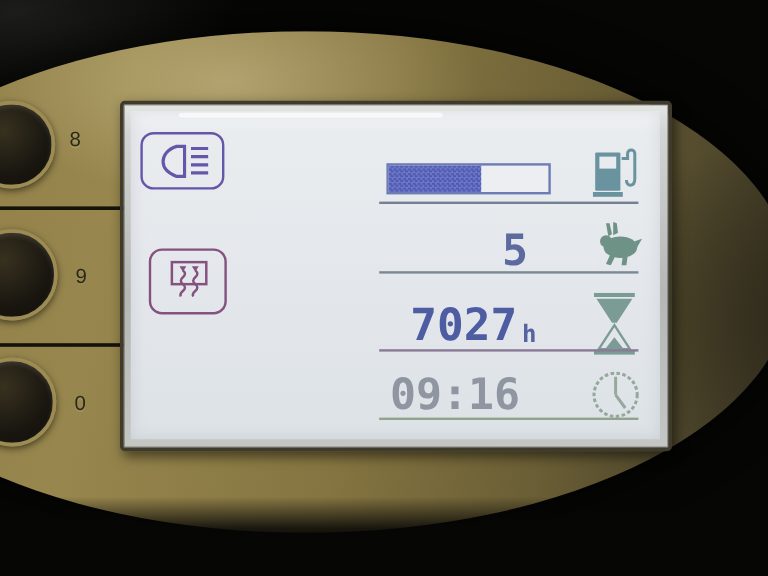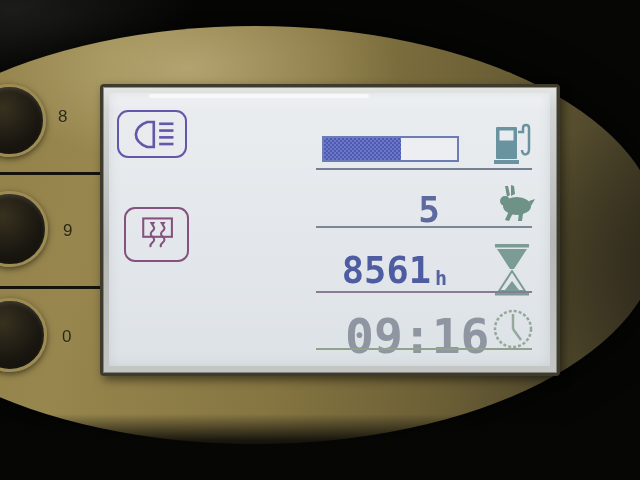--- a/index.html
+++ b/index.html
@@ -82,21 +82,21 @@
   .u3{top:198px;background:#8a7a96;}
   .u4{top:255px;background:#93a28c;}
   
   .lcd-num{
     position:absolute;font-family:"DejaVu Sans Mono", monospace;font-weight:700;line-height:1;
   }
   .val-speed{left:207px;top:99px;width:124px;text-align:right;font-size:36px;color:#5c6aa0;}
   .val-hours{left:180px;top:159px;width:158px;display:flex;justify-content:flex-end;align-items:flex-end;}
   .val-hours .digits{font-size:37px;color:#4e5da2;}
   .val-hours .unit{font-size:20px;color:#55639f;margin-left:4px;padding-bottom:1px;}
-  .val-time{left:216px;top:219px;font-size:48px;color:#9096a1;letter-spacing:0;margin-left:20px;}
+  .val-time{left:216px;top:219px;font-size:36px;color:#9096a1;letter-spacing:0;}
   
   .ricon{position:absolute;}
   .i-pump{left:385px;top:30px;}
   .i-rabbit{left:385px;top:92px;}
   .i-hourglass{left:383px;top:151px;}
   .i-clock{left:383px;top:214px;}
 </style>
 </head>
 <body>
 
@@ -161,21 +161,21 @@
         <polygon points="16,0 16,11 20,9 19,1"></polygon>
         <circle cx="10" cy="16" r="5"></circle>
         <ellipse cx="22" cy="21" rx="14" ry="9"></ellipse>
         <polygon points="14,26 10,35 14,36 18,28"></polygon>
         <polygon points="24,28 23,36 27,36 28,29"></polygon>
         <polygon points="34,16 40,14 36,21"></polygon>
       </svg>
       <div class="uline u2"></div>
 
       <div class="lcd-num val-hours">
-        <span class="digits">8561</span>
+        <span class="digits">7027</span>
         <span class="unit">h</span>
       </div>
       <svg class="ricon i-hourglass" width="40" height="52" viewBox="0 0 40 52" fill="currentColor" color="#7b9c94">
         <rect x="3" y="0" width="34" height="3.5"></rect>
         <polygon points="5,5 35,5 22,25 18,25"></polygon>
         <polygon points="7,47 20,27 33,47" fill="none" stroke="currentColor" stroke-width="2"></polygon>
         <polygon points="13,46 20,37 27,46"></polygon>
         <rect x="3" y="48" width="34" height="3.5"></rect>
       </svg>
       <div class="uline u3"></div>

